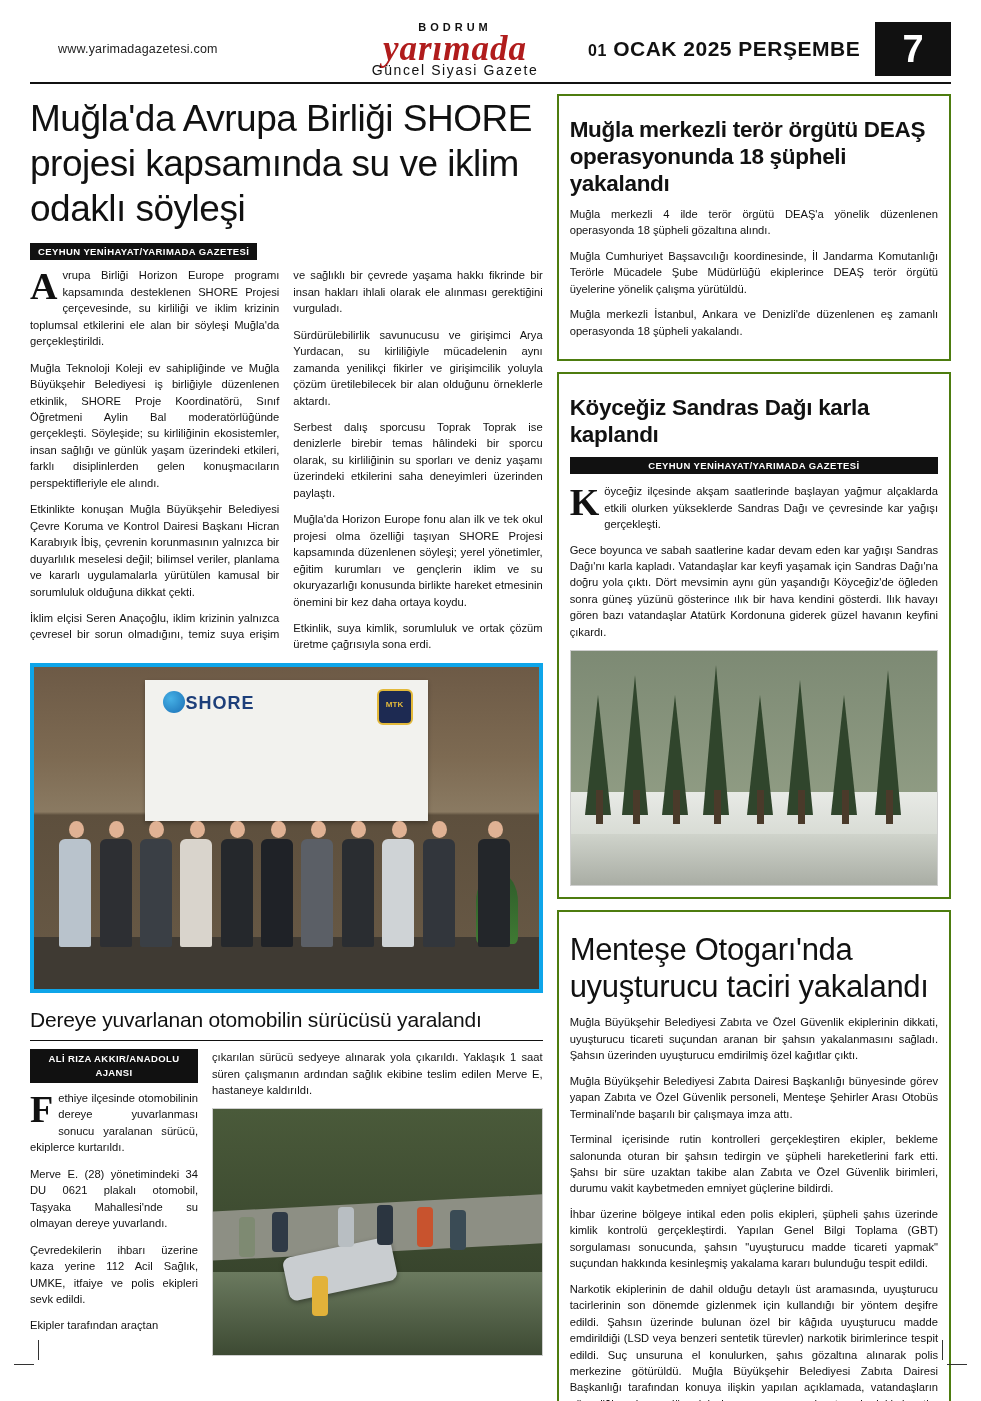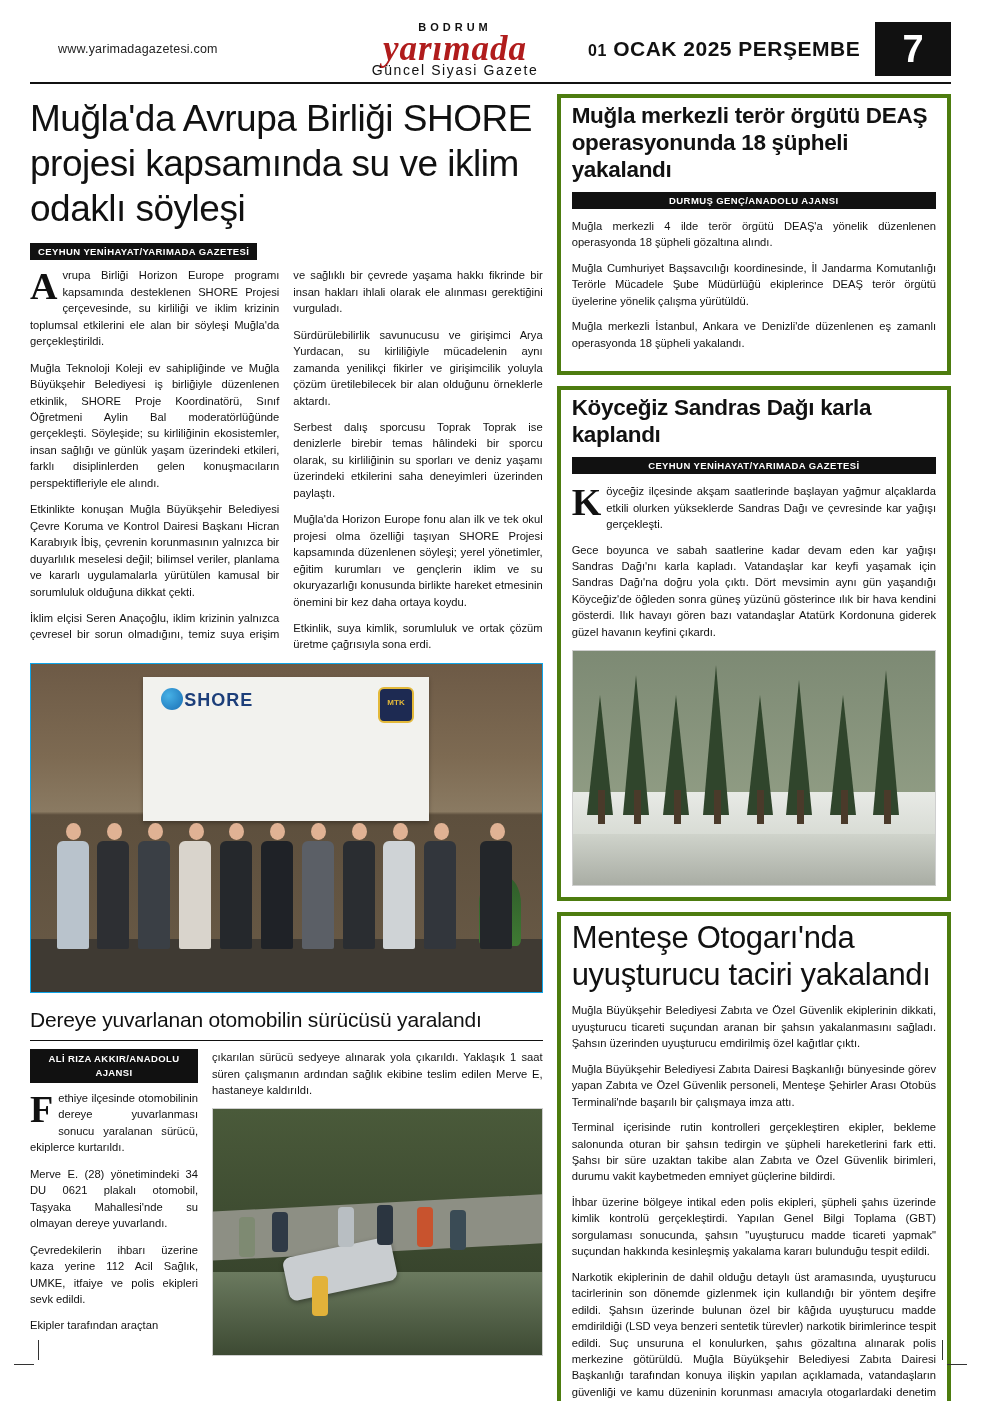--- a/index.html
+++ b/index.html
@@ -133,21 +133,21 @@
   }
 
   
   .photo {
     position: relative;
     overflow: hidden;
     background: #6b6f63;
   }
 
   
-  .p1 { height: 330px; margin-top: 10px; border: 1px solid #0ea5e9; }
+  .p1 { height: 330px; margin-top: 10px; border: 4px solid #0ea5e9; }
   .p1 .wall {
     position: absolute; inset: 0;
     background: linear-gradient(180deg,#6d5a46 0%,#7d6a52 28%,#8a7a62 45%,#5d4f3d 46%,#6a5b47 100%);
   }
   .p1 .screen {
     position: absolute; left: 22%; top: 4%;
     width: 56%; height: 44%;
     background: #f2f2ee;
     box-shadow: 0 2px 4px rgba(0,0,0,.3);
   }
@@ -231,22 +231,22 @@
     width: 110px; height: 44px; background: #c9cdd0;
     border-radius: 8px; transform: rotate(-12deg);
     box-shadow: 0 2px 5px rgba(0,0,0,.4);
   }
   .p3 .fig {
     position: absolute; width: 16px; height: 40px; border-radius: 4px;
   }
 
   
   .box {
-    border: 4px solid #4d7c0f;
-    padding: 4px 11px 11px 11px;
+    border: 2px solid #4d7c0f;
+    padding: 20px 11px 11px 11px;
     margin-bottom: 11px;
   }
   .box h2 {
     font-weight: bold;
     font-size: 22.5px;
     line-height: 1.2;
     margin: 0 0 9px 0;
     letter-spacing: -0.3px;
   }
   .box h2.light {
@@ -405,21 +405,20 @@
             <div class="fig" style="left:30%; bottom:16%; background:#e2b23a;"></div>
           </div>
         </div>
       </div>
     </div>
 
     <div class="right-col">
 
       <div class="box">
         <h2>Muğla merkezli terör örgütü DEAŞ operasyonunda 18 şüpheli yakalandı</h2>
-        <div class="byline full">DURMUŞ GENÇ/ANADOLU AJANSI</div>
         <p>Muğla merkezli 4 ilde terör örgütü DEAŞ'a yönelik düzenlenen operasyonda 18 şüpheli gözaltına alındı.</p>
         <p>Muğla Cumhuriyet Başsavcılığı koordinesinde, İl Jandarma Komutanlığı Terörle Mücadele Şube Müdürlüğü ekiplerince DEAŞ terör örgütü üyelerine yönelik çalışma yürütüldü.</p>
         <p>Muğla merkezli İstanbul, Ankara ve Denizli'de düzenlenen eş zamanlı operasyonda 18 şüpheli yakalandı.</p>
       </div>
 
       <div class="box">
         <h2>Köyceğiz Sandras Dağı karla kaplandı</h2>
         <div class="byline full">CEYHUN YENİHAYAT/YARIMADA GAZETESİ</div>
         <p class="dropcap">Köyceğiz ilçesinde akşam saatlerinde başlayan yağmur alçaklarda etkili olurken yükseklerde Sandras Dağı ve çevresinde kar yağışı gerçekleşti.</p>
         <p>Gece boyunca ve sabah saatlerine kadar devam eden kar yağışı Sandras Dağı'nı karla kapladı. Vatandaşlar kar keyfi yaşamak için Sandras Dağı'na doğru yola çıktı. Dört mevsimin aynı gün yaşandığı Köyceğiz'de öğleden sonra güneş yüzünü gösterince ılık bir hava kendini gösterdi. Ilık havayı gören bazı vatandaşlar Atatürk Kordonuna giderek güzel havanın keyfini çıkardı.</p>

